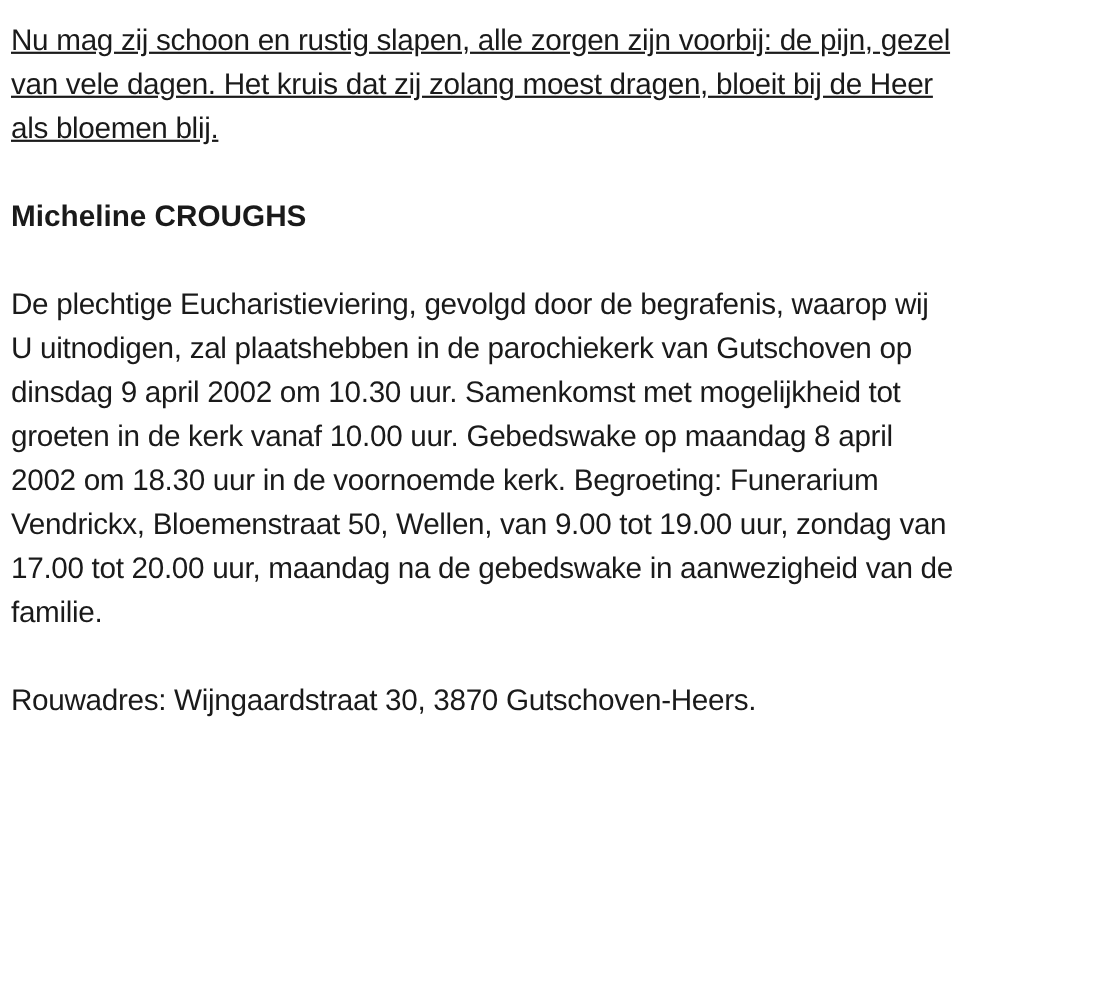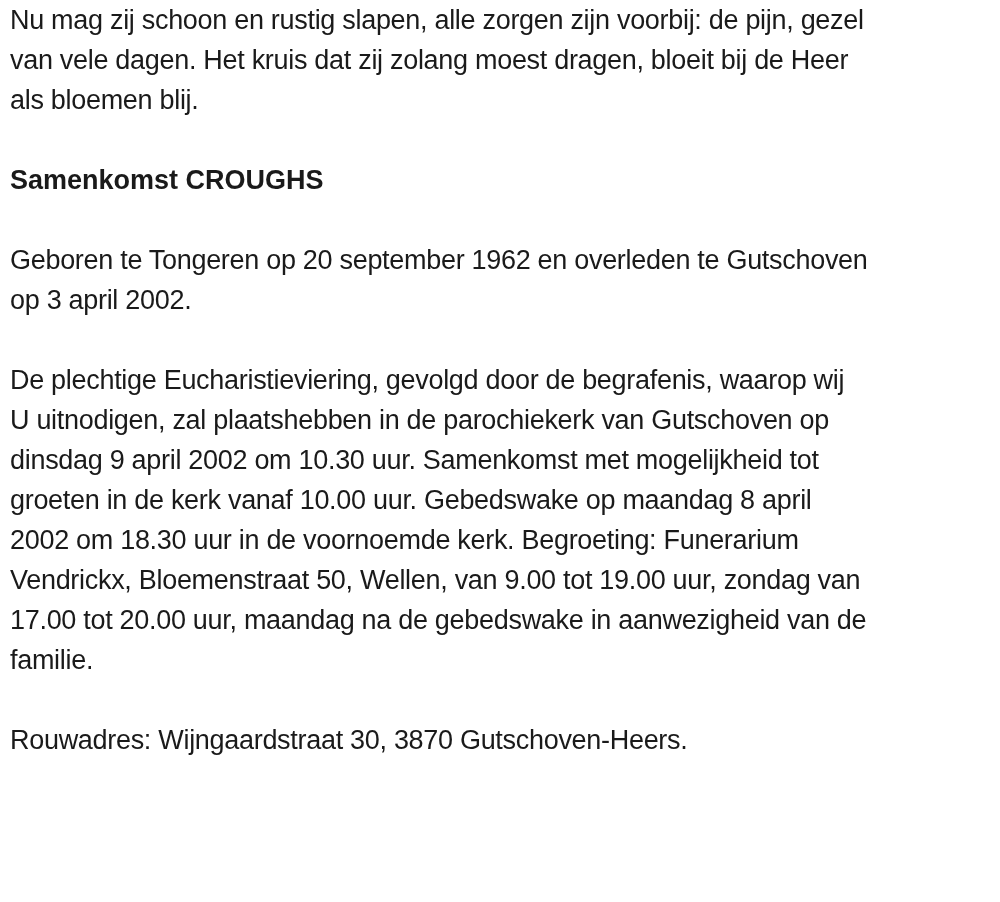--- a/index.html
+++ b/index.html
@@ -18,39 +18,38 @@
     padding: 0 14px 0 10px;
   }
   .doc p {
     margin: 40px 0 0 0;
     font-size: 27px;
     line-height: 40px;
     letter-spacing: -0.3px;
     white-space: pre-line;   
   }
   .doc p:first-child {
-    margin-top: 0;
+    margin-top: 16px;
+    text-decoration: underline;
   }
   .doc p.name {
     font-weight: bold;
     letter-spacing: 0;
   }
 </style>
 </head>
 <body>
 
 <div class="doc">
   <p>Nu mag zij schoon en rustig slapen, alle zorgen zijn voorbij: de pijn, gezel
 van vele dagen. Het kruis dat zij zolang moest dragen, bloeit bij de Heer
 als bloemen blij.</p>
 
-  <p class="name">Samenkomst CROUGHS</p>
+  <p class="name">Micheline CROUGHS</p>
 
-  <p>Geboren te Tongeren op 20 september 1962 en overleden te Gutschoven
-op 3 april 2002.</p>
 
   <p>De plechtige Eucharistieviering, gevolgd door de begrafenis, waarop wij
 U uitnodigen, zal plaatshebben in de parochiekerk van Gutschoven op
 dinsdag 9 april 2002 om 10.30 uur. Samenkomst met mogelijkheid tot
 groeten in de kerk vanaf 10.00 uur. Gebedswake op maandag 8 april
 2002 om 18.30 uur in de voornoemde kerk. Begroeting: Funerarium
 Vendrickx, Bloemenstraat 50, Wellen, van 9.00 tot 19.00 uur, zondag van
 17.00 tot 20.00 uur, maandag na de gebedswake in aanwezigheid van de
 familie.</p>
 

